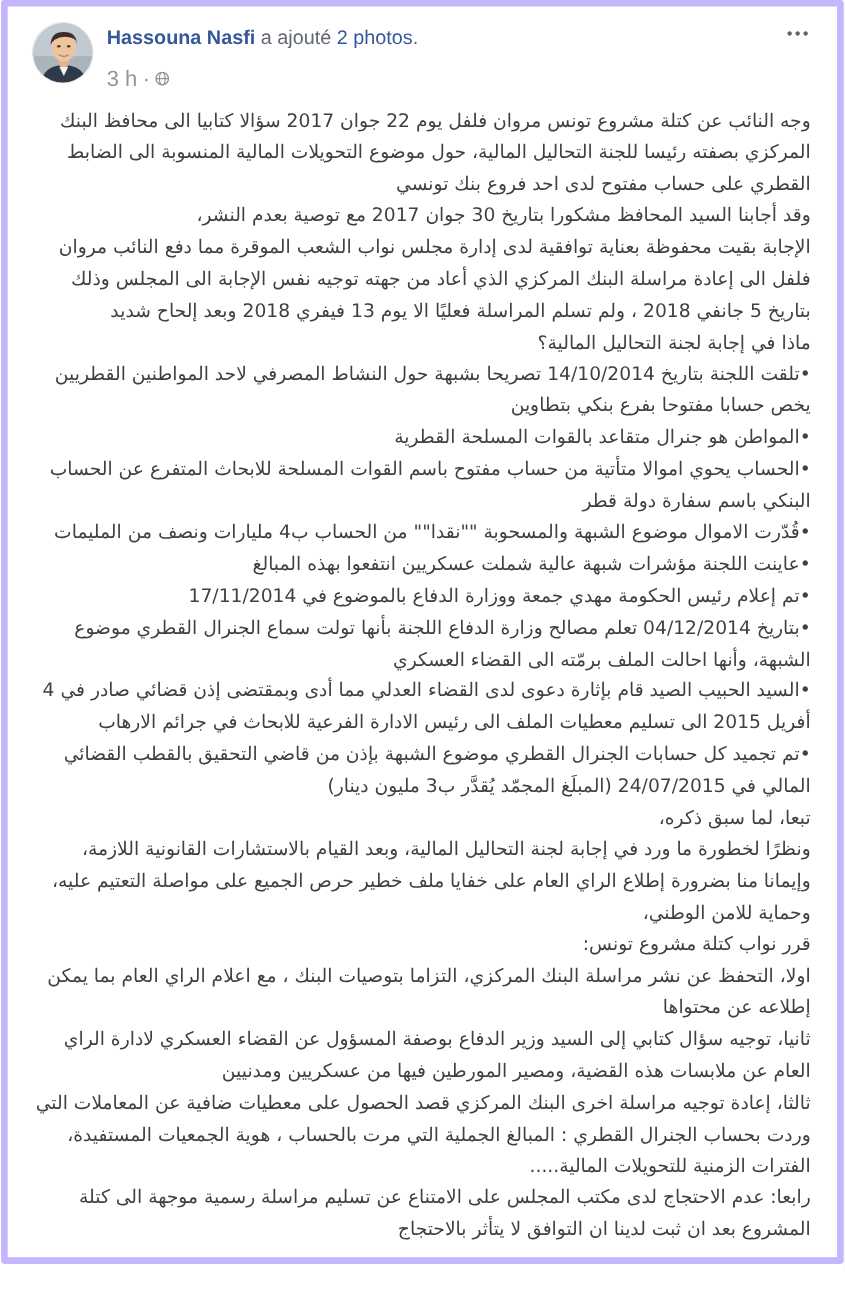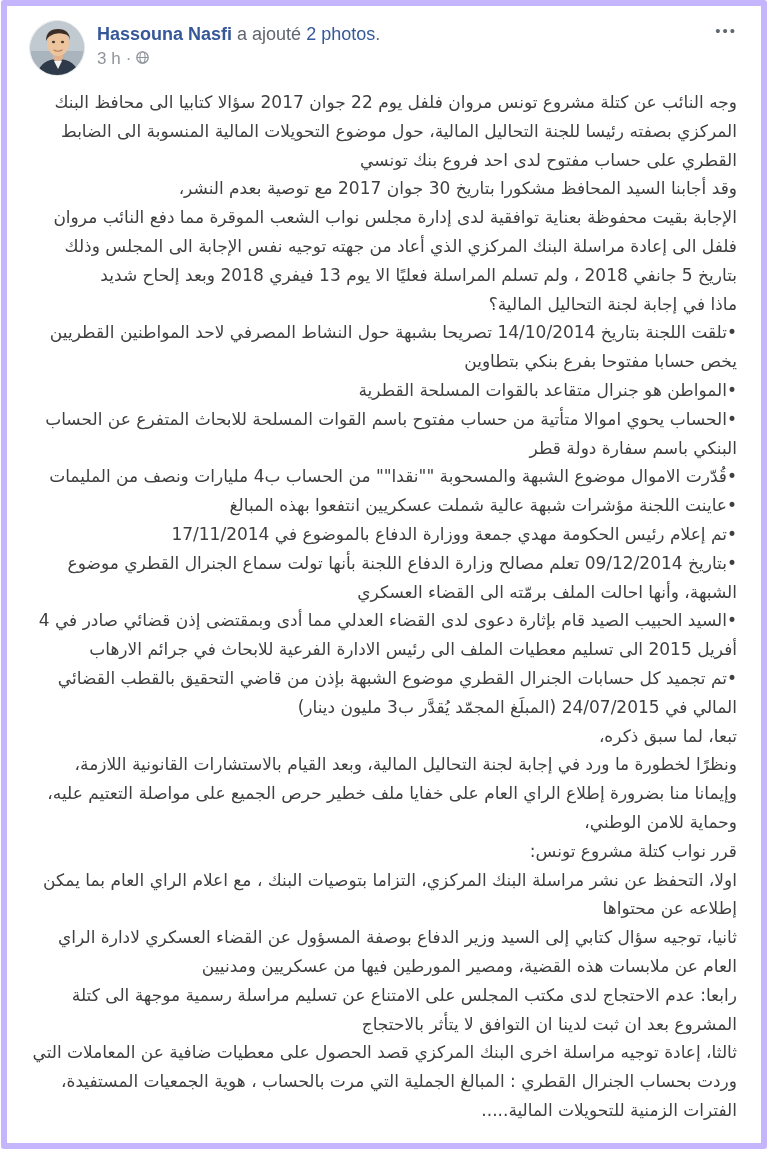--- a/index.html
+++ b/index.html
@@ -26,22 +26,22 @@
     overflow: hidden; flex: 0 0 56px;
     border: 1px solid #e4e6e8;
     cursor: pointer;
   }
   .avatar svg { display: block; }
   .header-texts { flex: 1 1 auto; padding: 2px 12px 0 12px; }
   .header-line { font-size: 18px; line-height: 24px; color: #616770; }
   .author-name { color: #365899; font-weight: bold; text-decoration: none; cursor: pointer; }
   .photos-link { color: #365899; text-decoration: none; cursor: pointer; }
   .meta-line {
-    margin-top: 3px;
-    font-size: 17px; color: #90949c;
+    margin-top: 15px;
+    font-size: 20px; color: #90949c;
     display: flex; align-items: center; gap: 5px;
   }
   .globe { display: inline-block; }
   .menu-dots {
     color: #616770; font-size: 15px; letter-spacing: 2px;
     padding: 6px 2px; cursor: pointer; line-height: 10px;
     user-select: none;
   }
   
   .post-body {
@@ -116,28 +116,28 @@
         <p>وجه النائب عن كتلة مشروع تونس مروان فلفل يوم 22 جوان 2017 سؤالا كتابيا الى محافظ البنك المركزي بصفته رئيسا للجنة التحاليل المالية، حول موضوع التحويلات المالية المنسوبة الى الضابط القطري على حساب مفتوح لدى احد فروع بنك تونسي</p>
         <p>وقد أجابنا السيد المحافظ مشكورا بتاريخ 30 جوان 2017 مع توصية بعدم النشر،</p>
         <p>الإجابة بقيت محفوظة بعناية توافقية لدى إدارة مجلس نواب الشعب الموقرة مما دفع النائب مروان فلفل الى إعادة مراسلة البنك المركزي الذي أعاد من جهته توجيه نفس الإجابة الى المجلس وذلك بتاريخ 5 جانفي 2018 ، ولم تسلم المراسلة فعليًا الا يوم 13 فيفري 2018 وبعد إلحاح شديد</p>
         <p>ماذا في إجابة لجنة التحاليل المالية؟</p>
         <p>•تلقت اللجنة بتاريخ 14/10/2014 تصريحا بشبهة حول النشاط المصرفي لاحد المواطنين القطريين يخص حسابا مفتوحا بفرع بنكي بتطاوين</p>
         <p>•المواطن هو جنرال متقاعد بالقوات المسلحة القطرية</p>
         <p>•الحساب يحوي اموالا متأتية من حساب مفتوح باسم القوات المسلحة للابحاث المتفرع عن الحساب البنكي باسم سفارة دولة قطر</p>
         <p>•قُدّرت الاموال موضوع الشبهة والمسحوبة ""نقدا"" من الحساب ب4 مليارات ونصف من المليمات</p>
         <p>•عاينت اللجنة مؤشرات شبهة عالية شملت عسكريين انتفعوا بهذه المبالغ</p>
         <p>•تم إعلام رئيس الحكومة مهدي جمعة ووزارة الدفاع بالموضوع في 17/11/2014</p>
-        <p>•بتاريخ 09/12/2014 تعلم مصالح وزارة الدفاع اللجنة بأنها تولت سماع الجنرال القطري موضوع الشبهة، وأنها احالت الملف برمّته الى القضاء العسكري</p>
+        <p>•بتاريخ 04/12/2014 تعلم مصالح وزارة الدفاع اللجنة بأنها تولت سماع الجنرال القطري موضوع الشبهة، وأنها احالت الملف برمّته الى القضاء العسكري</p>
         <p>•السيد الحبيب الصيد قام بإثارة دعوى لدى القضاء العدلي مما أدى وبمقتضى إذن قضائي صادر في 4 أفريل 2015 الى تسليم معطيات الملف الى رئيس الادارة الفرعية للابحاث في جرائم الارهاب</p>
         <p>•تم تجميد كل حسابات الجنرال القطري موضوع الشبهة بإذن من قاضي التحقيق بالقطب القضائي المالي في 24/07/2015 (المبلَغ المجمّد يُقدَّر ب3 مليون دينار)</p>
         <p>تبعا، لما سبق ذكره،</p>
         <p>ونظرًا لخطورة ما ورد في إجابة لجنة التحاليل المالية، وبعد القيام بالاستشارات القانونية اللازمة،</p>
         <p>وإيمانا منا بضرورة إطلاع الراي العام على خفايا ملف خطير حرص الجميع على مواصلة التعتيم عليه،</p>
         <p>وحماية للامن الوطني،</p>
         <p>قرر نواب كتلة مشروع تونس:</p>
         <p>اولا، التحفظ عن نشر مراسلة البنك المركزي، التزاما بتوصيات البنك ، مع اعلام الراي العام بما يمكن إطلاعه عن محتواها</p>
         <p>ثانيا، توجيه سؤال كتابي إلى السيد وزير الدفاع بوصفة المسؤول عن القضاء العسكري لادارة الراي العام عن ملابسات هذه القضية، ومصير المورطين فيها من عسكريين ومدنيين</p>
+        <p>ثالثا، إعادة توجيه مراسلة اخرى البنك المركزي قصد الحصول على معطيات ضافية عن المعاملات التي وردت بحساب الجنرال القطري : المبالغ الجملية التي مرت بالحساب ، هوية الجمعيات المستفيدة، الفترات الزمنية للتحويلات المالية.....</p>
         <p>رابعا: عدم الاحتجاج لدى مكتب المجلس على الامتناع عن تسليم مراسلة رسمية موجهة الى كتلة المشروع بعد ان ثبت لدينا ان التوافق لا يتأثر بالاحتجاج</p>
-        <p>ثالثا، إعادة توجيه مراسلة اخرى البنك المركزي قصد الحصول على معطيات ضافية عن المعاملات التي وردت بحساب الجنرال القطري : المبالغ الجملية التي مرت بالحساب ، هوية الجمعيات المستفيدة، الفترات الزمنية للتحويلات المالية.....</p>
       </div>
 
   </div>
 </div>
 
 </body></html>

